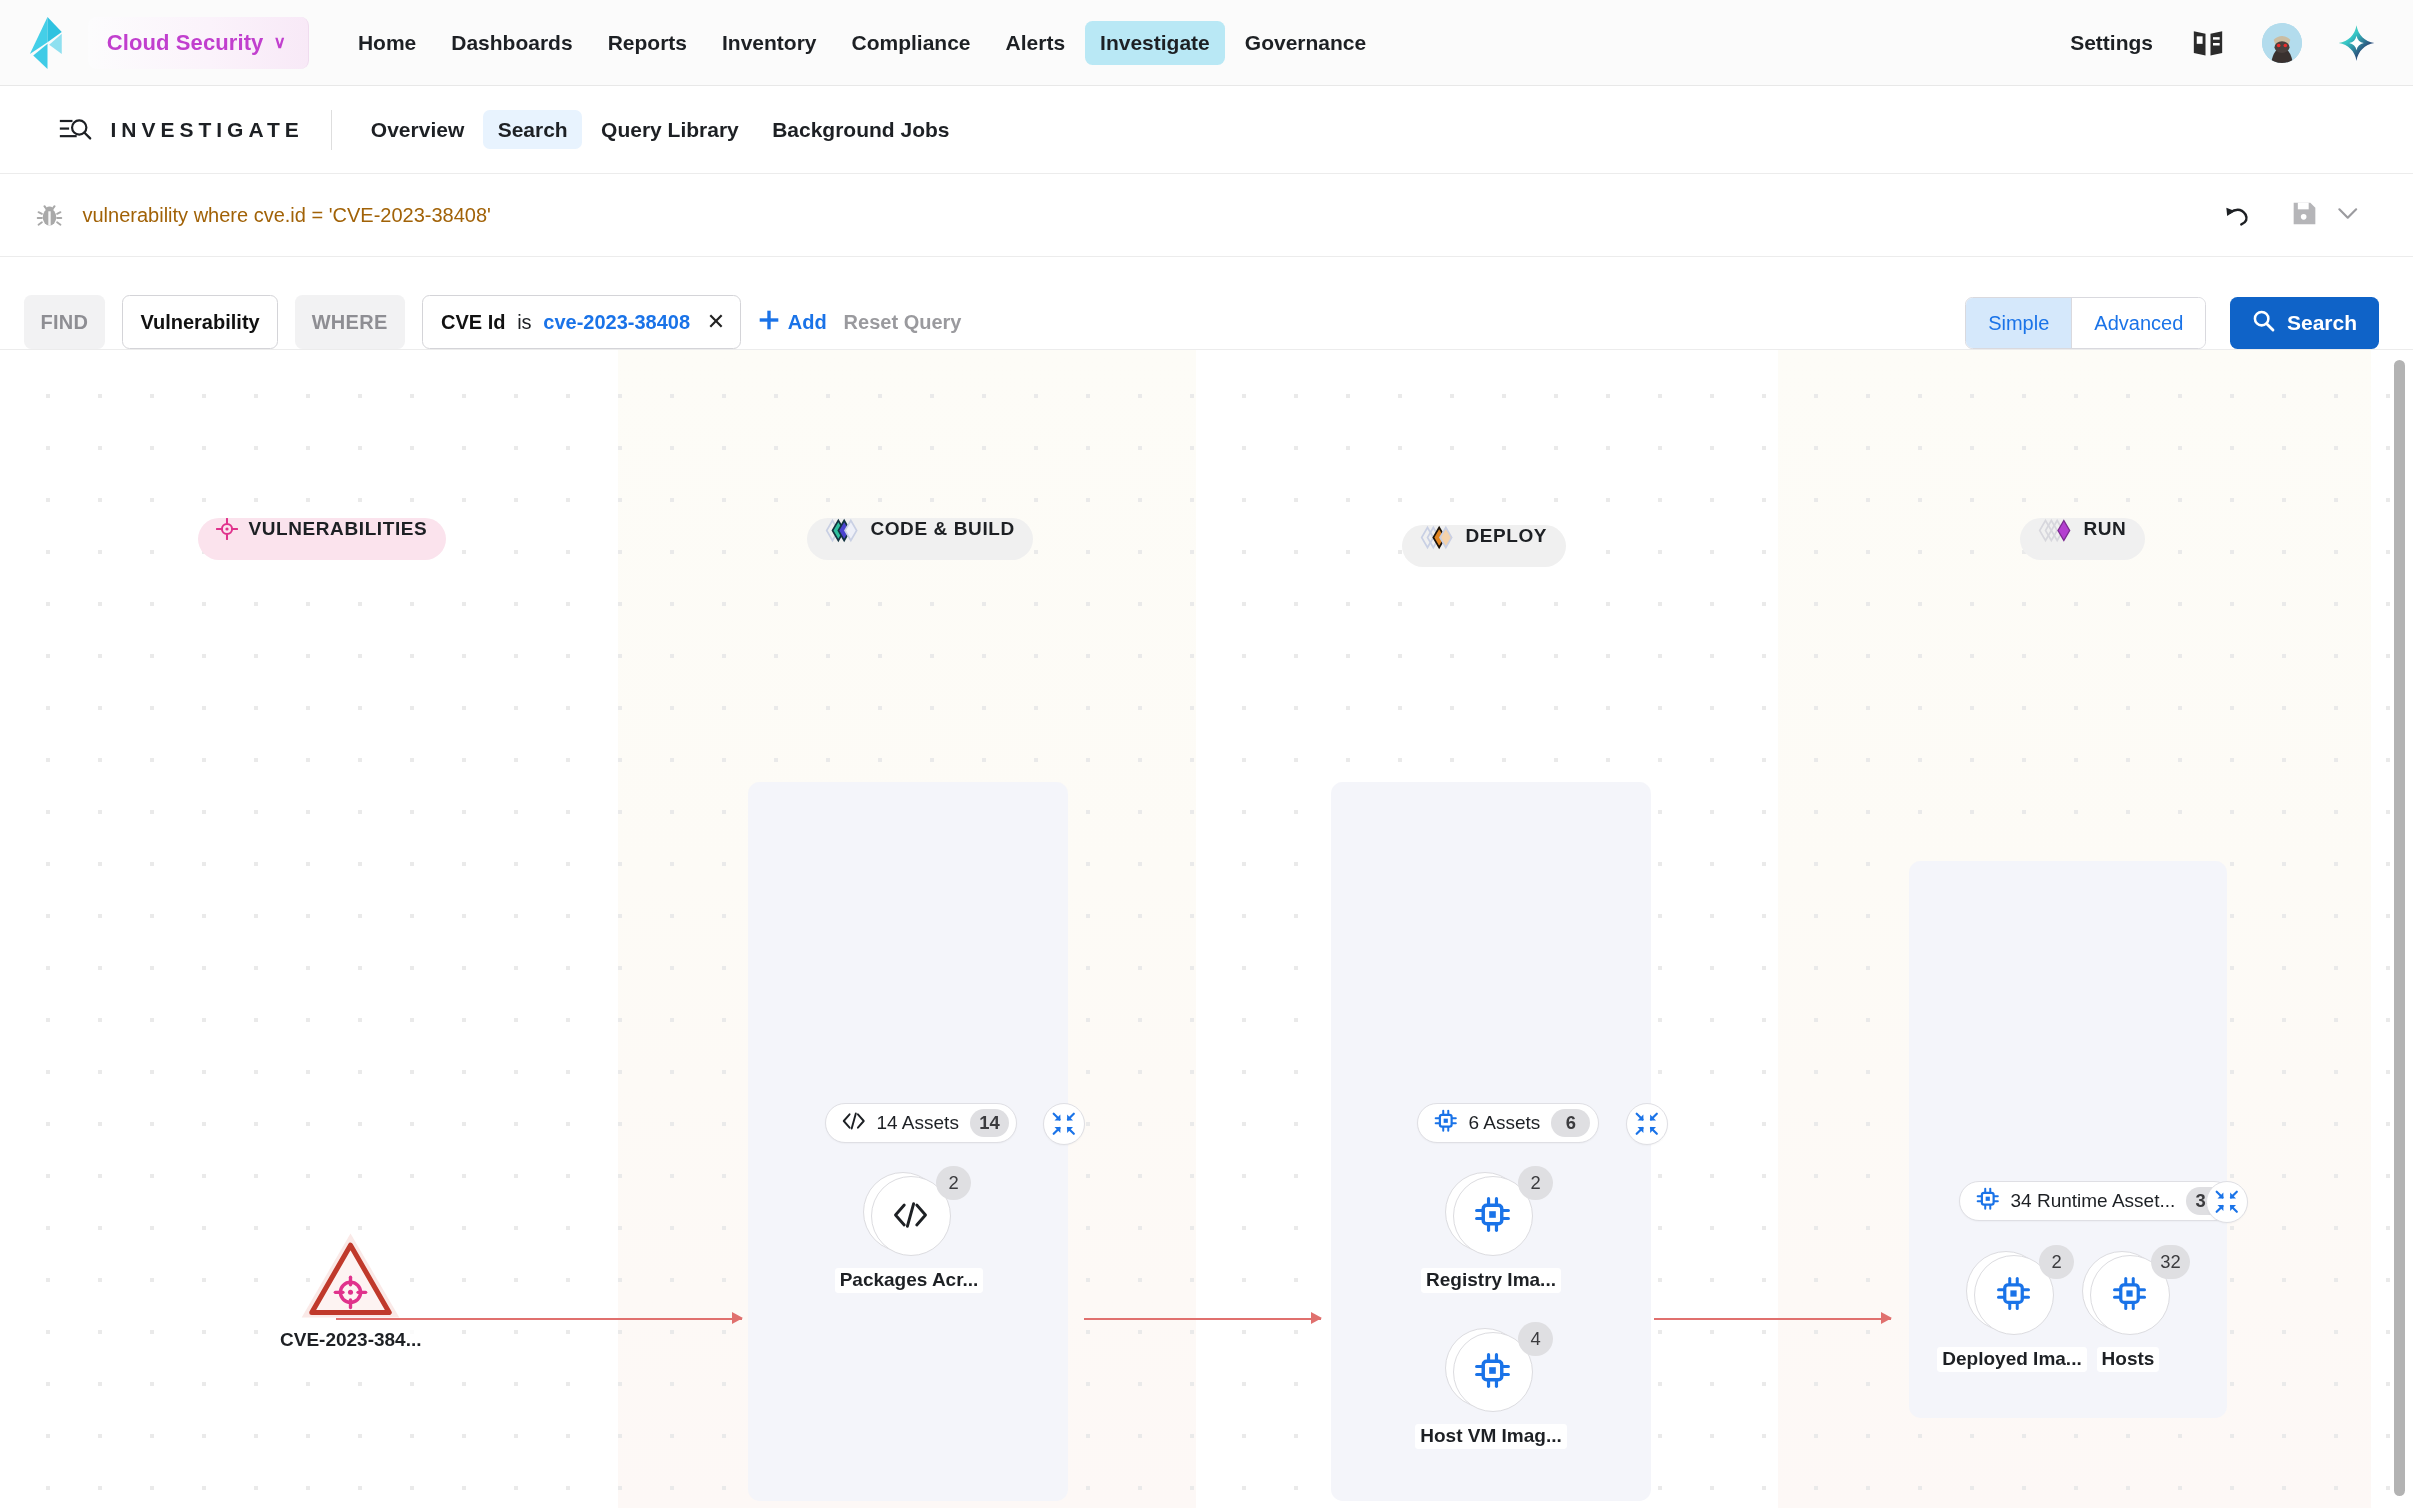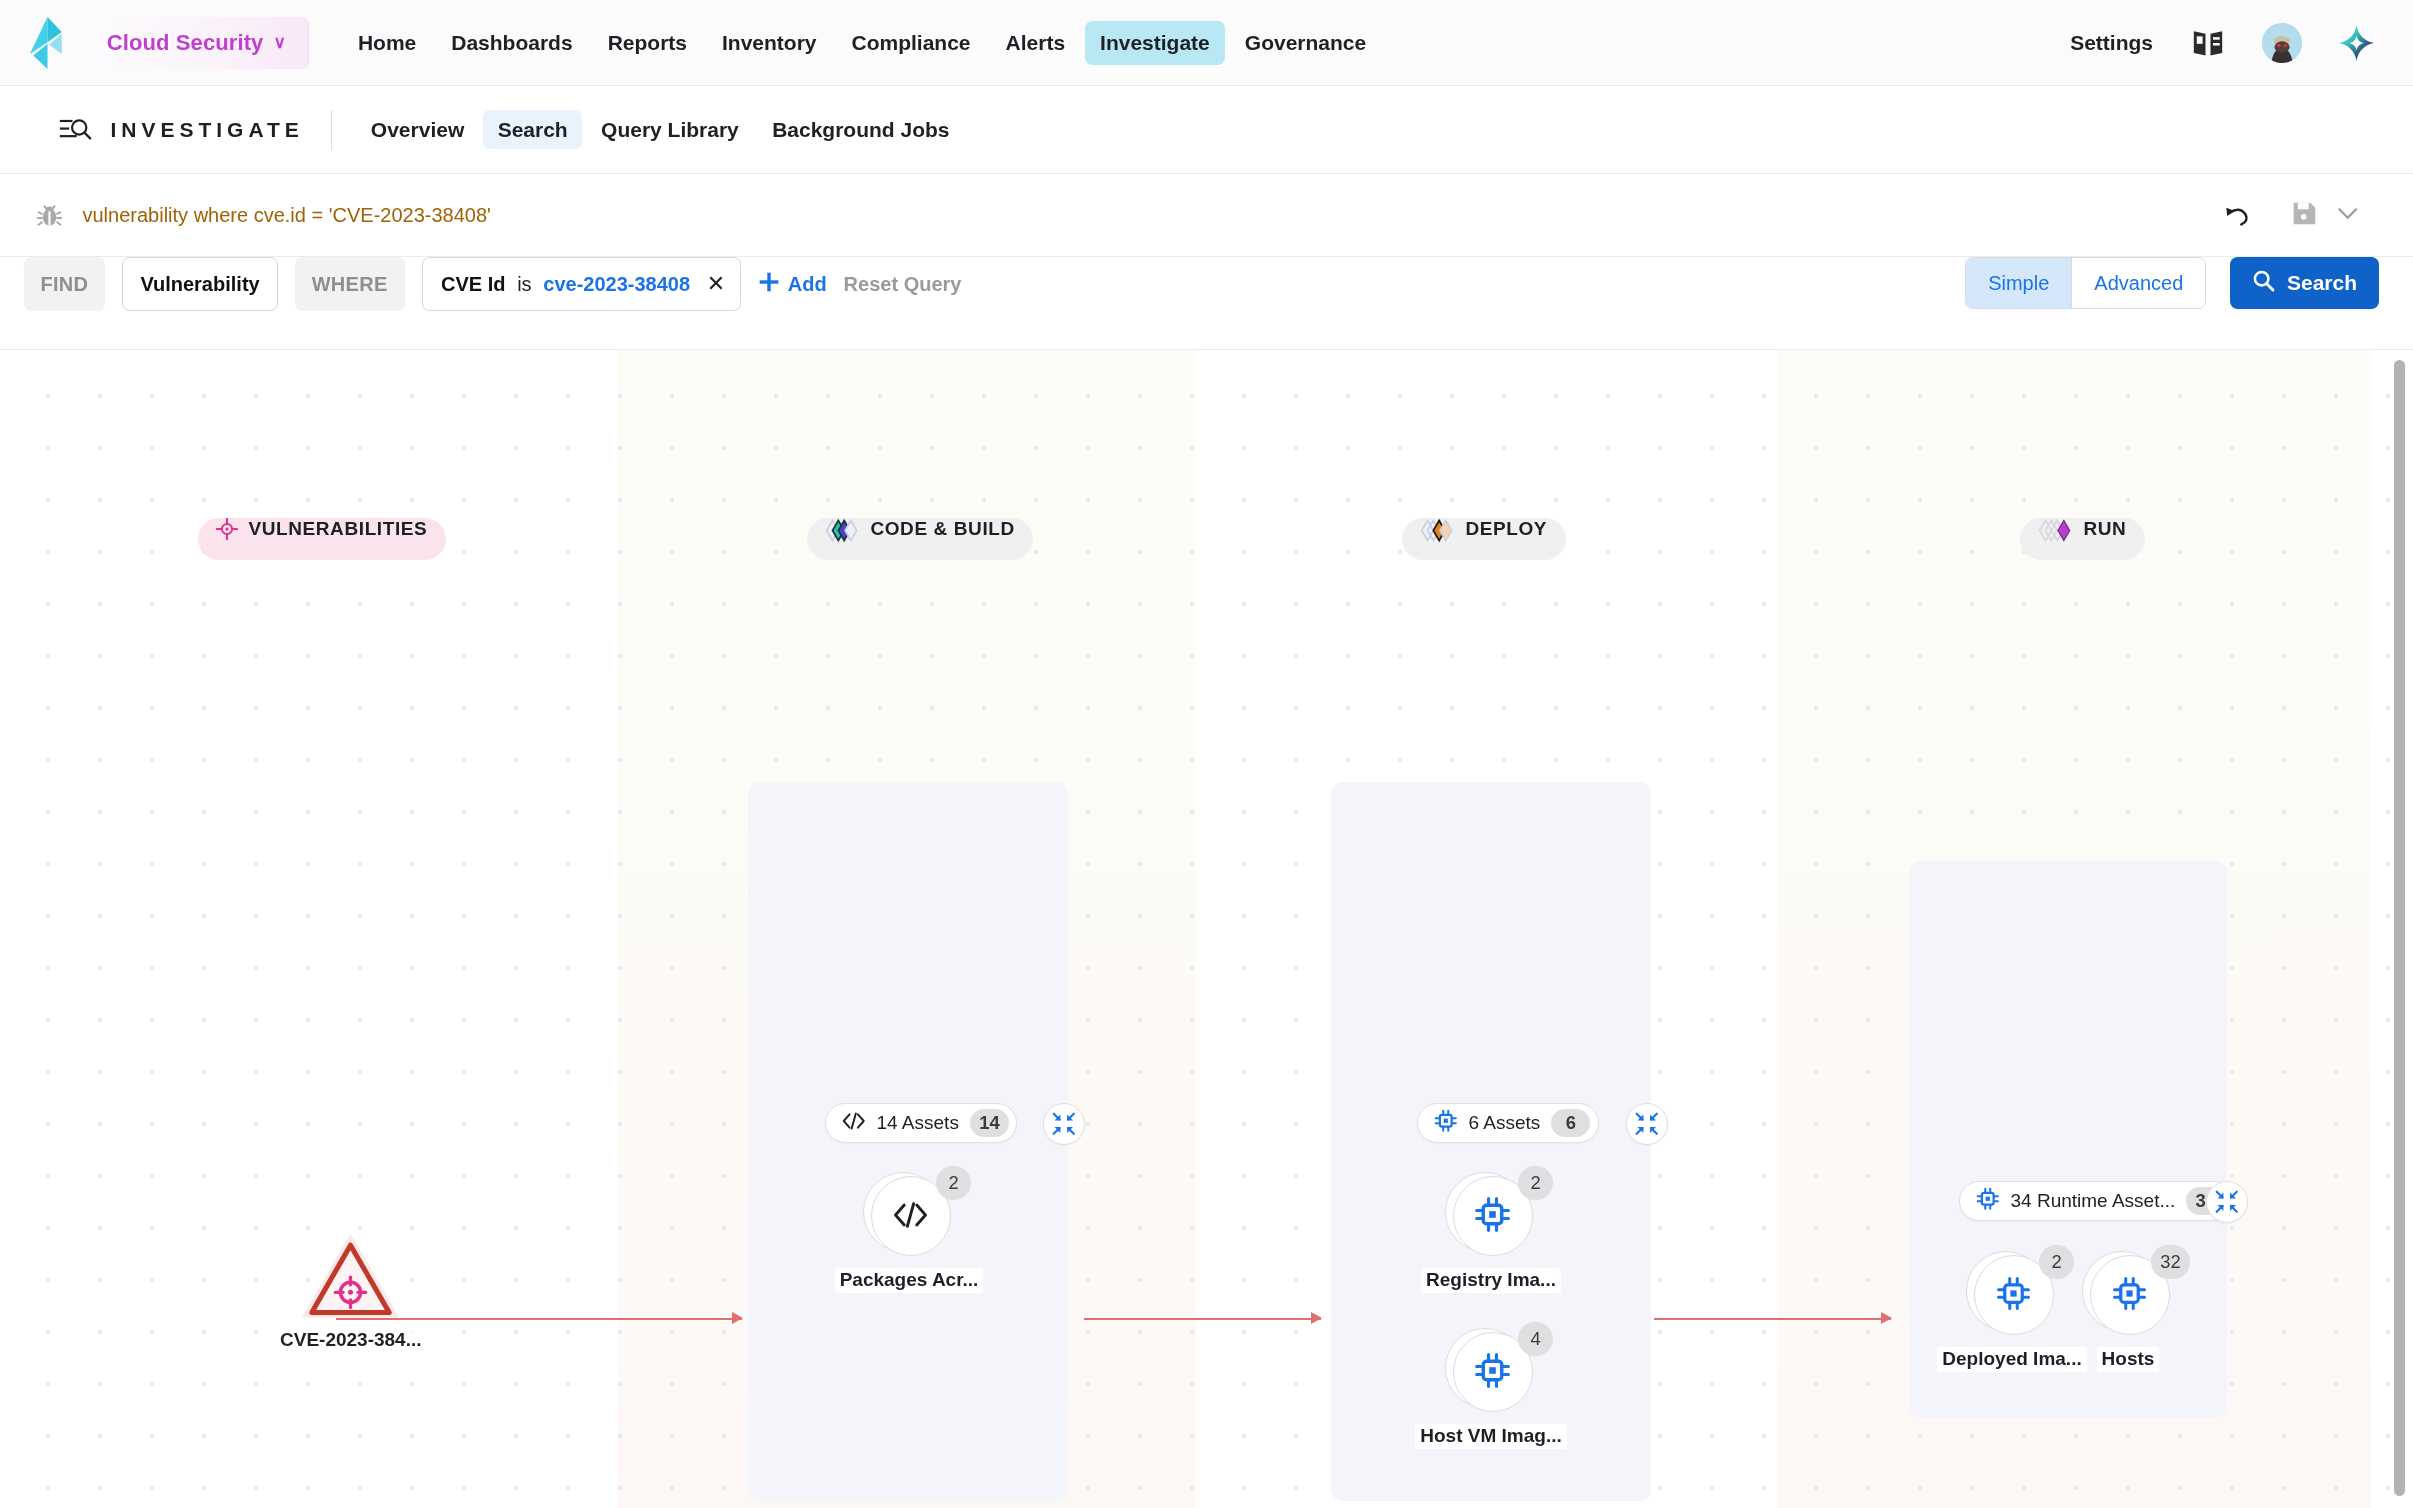--- a/index.html
+++ b/index.html
@@ -70,21 +70,21 @@
   }
   .bug-icon { margin-left:35px; width:28.5px; height:28.5px; display:flex; align-items:center;justify-content:center;}
   .query-text { margin-left:19px; font-size:20px; color:#a16207; white-space:nowrap; }
   .query-actions { margin-left:auto; margin-right:54px; display:flex; align-items:center; gap:39px;}
   .qa-btn { display:flex; align-items:center; gap:8.4px; cursor:pointer; }
 
   
   .filterbar {
     position:absolute; left:0; top:257px; width:2413px; height:93px;
     background:#ffffff; border-bottom:0.8px solid #ececec;
-    display:flex; align-items:flex-start;
+    display:flex; align-items:flex-end;
   }
   .chip {
     height:54px; display:flex; align-items:center; padding:0 17px;
     border-radius:7.5px; font-size:20px; white-space:nowrap;
   }
   .chip-static { background:#f2f2f3; color:#8e8e93; font-weight:600; letter-spacing:0.3px;}
   .chip-entity { background:#ffffff; border:0.8px solid #d4d4d8; color:#111; font-weight:700; }
   .chip-cond {
     background:#ffffff; border:0.8px solid #d4d4d8; color:#111;
     display:flex; align-items:center; gap:11.7px; padding:0 15px 0 18.4px;
@@ -389,21 +389,21 @@
       <svg width="35" height="25" viewBox="0 0 42 30">
         <polygon points="9,3 16,15 9,27 2,15" fill="none" stroke="#c9d0e4" stroke-width="2"></polygon>
         <polygon points="16,3 23,15 16,27 9,15" fill="#2fbf9d" stroke="#12333f" stroke-width="2"></polygon>
         <polygon points="23,3 30,15 23,27 16,15" fill="#4a44cf" stroke="#12333f" stroke-width="2"></polygon>
         <polygon points="31,3 38,15 31,27 24,15" fill="#eef0f8" stroke="#c9d0e4" stroke-width="2"></polygon>
       </svg>
     </span>
     <span>CODE &amp; BUILD</span>
   </div>
 
-  <div class="lane-badge greybg" style="left:1402px; top:189px;">
+  <div class="lane-badge greybg" style="left:1402px; top:196px;">
     <span>
       <svg width="35" height="25" viewBox="0 0 42 30">
         <polygon points="9,3 16,15 9,27 2,15" fill="none" stroke="#c9d0e4" stroke-width="2"></polygon>
         <polygon points="16,3 23,15 16,27 9,15" fill="none" stroke="#c9d0e4" stroke-width="2"></polygon>
         <polygon points="23,3 30,15 23,27 16,15" fill="#e08421" stroke="#1b1208" stroke-width="2"></polygon>
         <polygon points="31,3 38,15 31,27 24,15" fill="#f5d3ab" stroke="#c9d0e4" stroke-width="2"></polygon>
       </svg>
     </span>
     <span>DEPLOY</span>
   </div>

